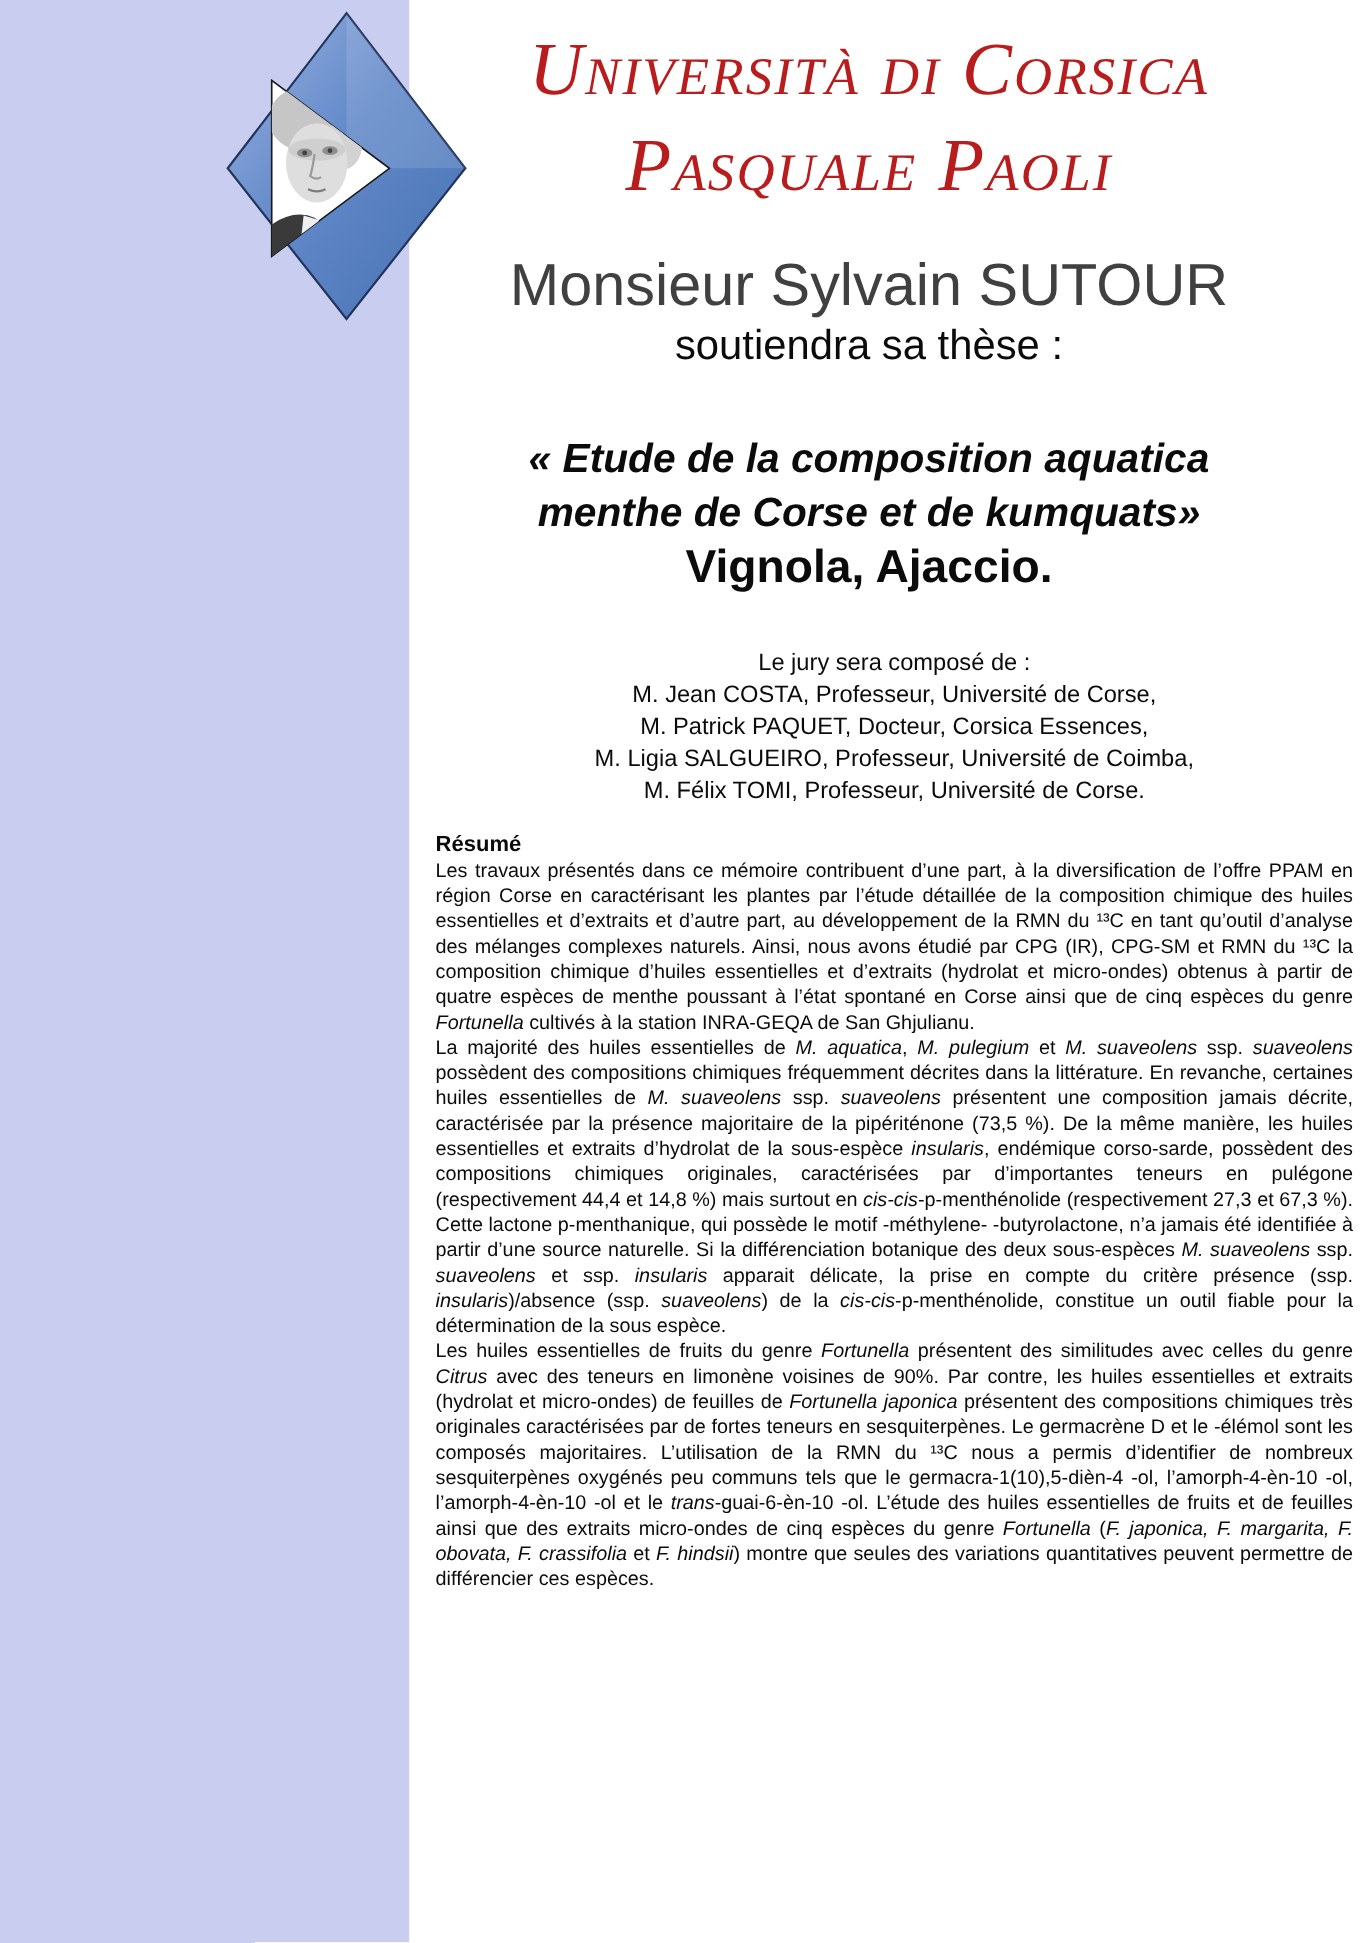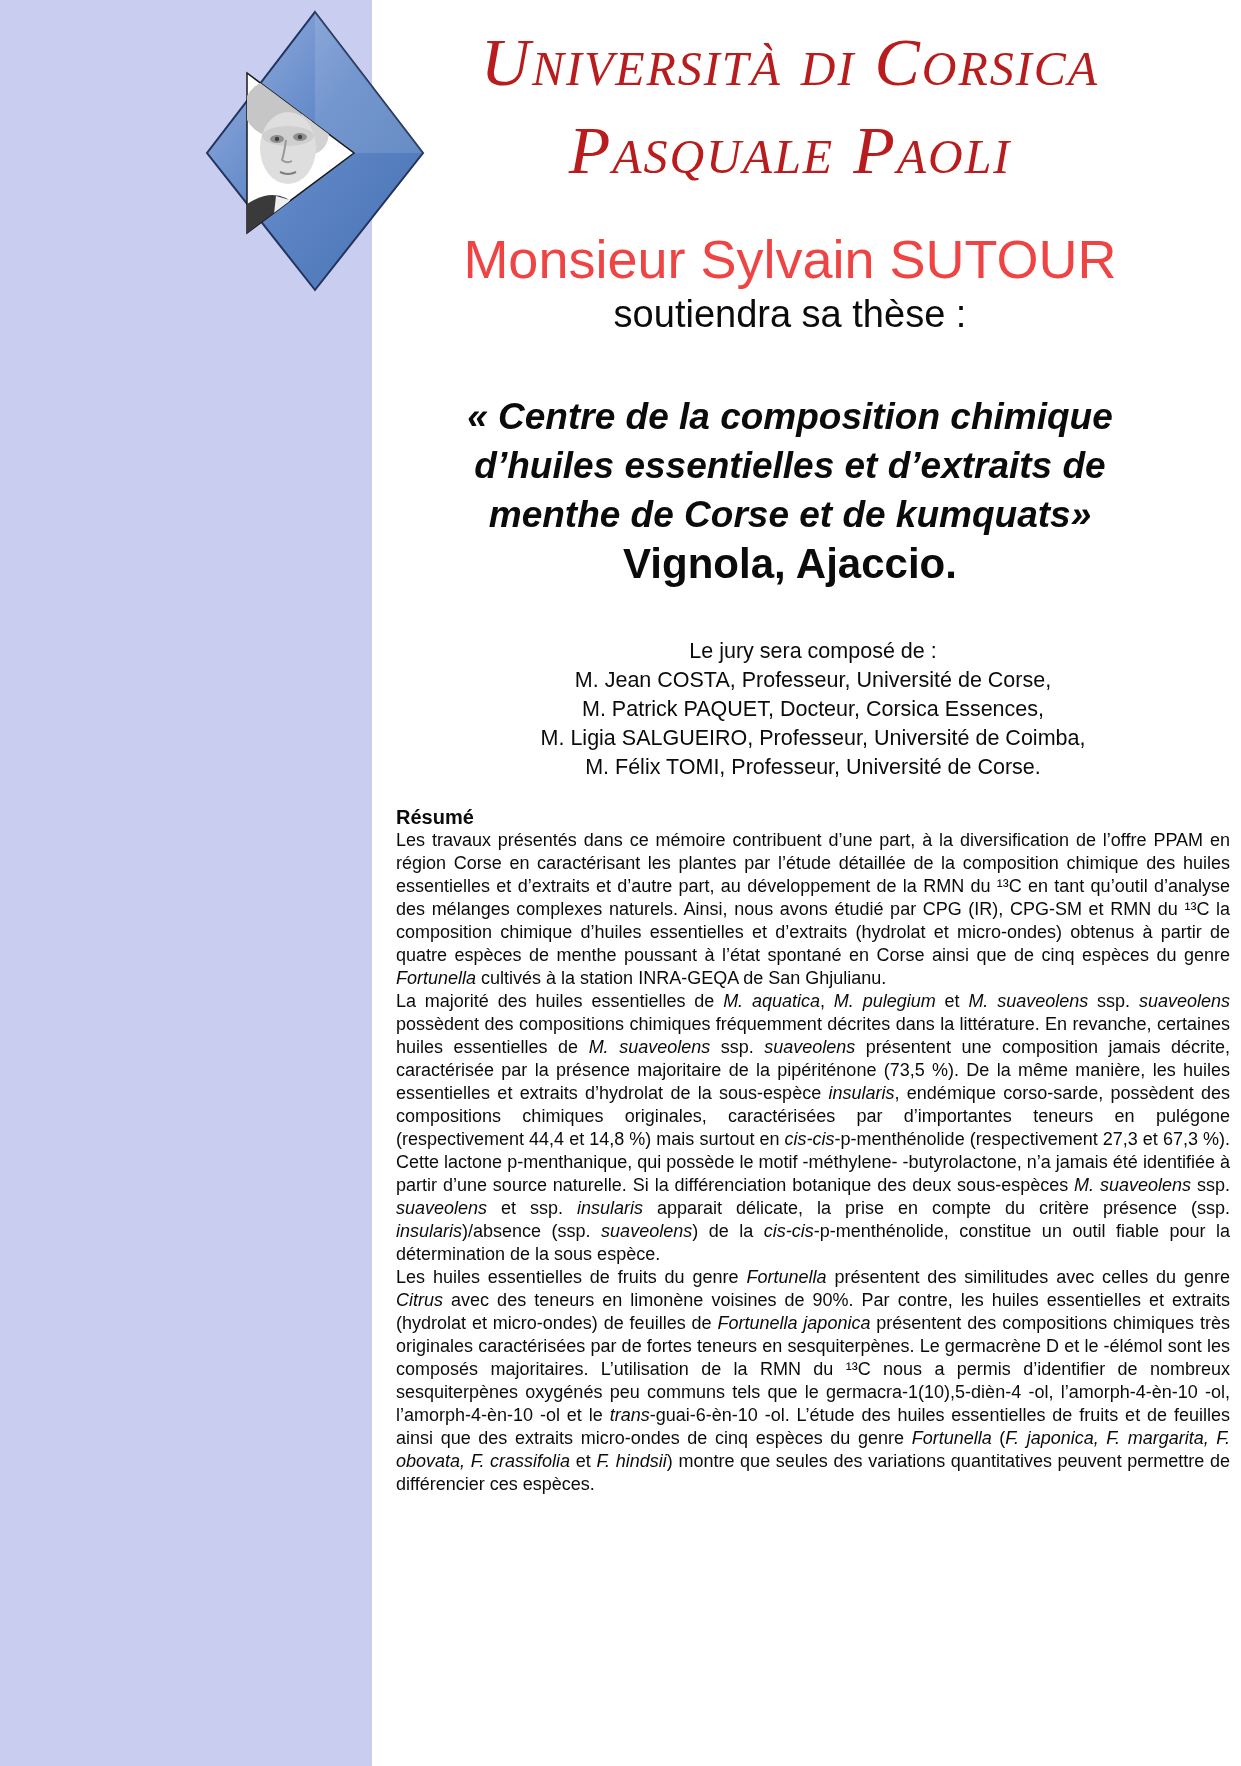--- a/index.html
+++ b/index.html
@@ -18,21 +18,21 @@
   }
   .logo { position:absolute; left:202px; top:8px; width:226px; height:286px; }
   .content { position:absolute; left:350px; top:0; width:880px; text-align:center; }
   .univ1, .univ2 {
     font-family:"Liberation Serif","DejaVu Serif",serif;
     font-variant:small-caps; font-size:68px; line-height:64px; color:#b91c1c;
     letter-spacing:2px; white-space:nowrap;font-style:italic;
   }
   .univ1 { padding-top:30px; }
   .univ2 { margin-top:24px; }
-  .candidate { margin-top:48px; font-size:54px; line-height:58px; color:#ef4444; white-space:nowrap; }
+  .candidate { margin-top:48px; font-size:54px; line-height:58px; color:#404040; white-space:nowrap; }
   .subtitle  { margin-top:4px;  font-size:38px; line-height:44px; }
   .thesis    { margin-top:56px; font-size:37px; line-height:49px; font-style:italic; font-weight:bold; }
   .date      { margin-top:52px; font-size:45px; line-height:50px; font-weight:bold; white-space:nowrap; }
   .location  { margin-top:2px;  font-size:42px; line-height:46px; font-weight:bold; }
   .jury {
     margin:50px 0 0 46px; text-align:center;
     font-size:21.5px; line-height:29px;
   }
   .resume {
     margin:24px 0 0 46px; text-align:justify;
@@ -85,22 +85,21 @@
 
   <div class="content">
 
     <div class="univ1">Università di Corsica</div>
     <div class="univ2">Pasquale Paoli</div>
 
     <div class="candidate">Monsieur Sylvain SUTOUR</div>
     <div class="subtitle">soutiendra sa thèse :</div>
 
     <div class="thesis">
-      <div>« Centre de la composition chimique</div>
-      <div>d’huiles essentielles et d’extraits de</div>
+      <div>« Etude de la composition aquatica</div>
       <div>menthe de Corse et de kumquats»</div>
     </div>
 
     <div class="location">
       <div>Vignola, Ajaccio.</div>
     </div>
 
     <div class="jury">
       <div>Le jury sera composé de :</div>
       <div>M. Jean COSTA, Professeur, Université de Corse,</div>

